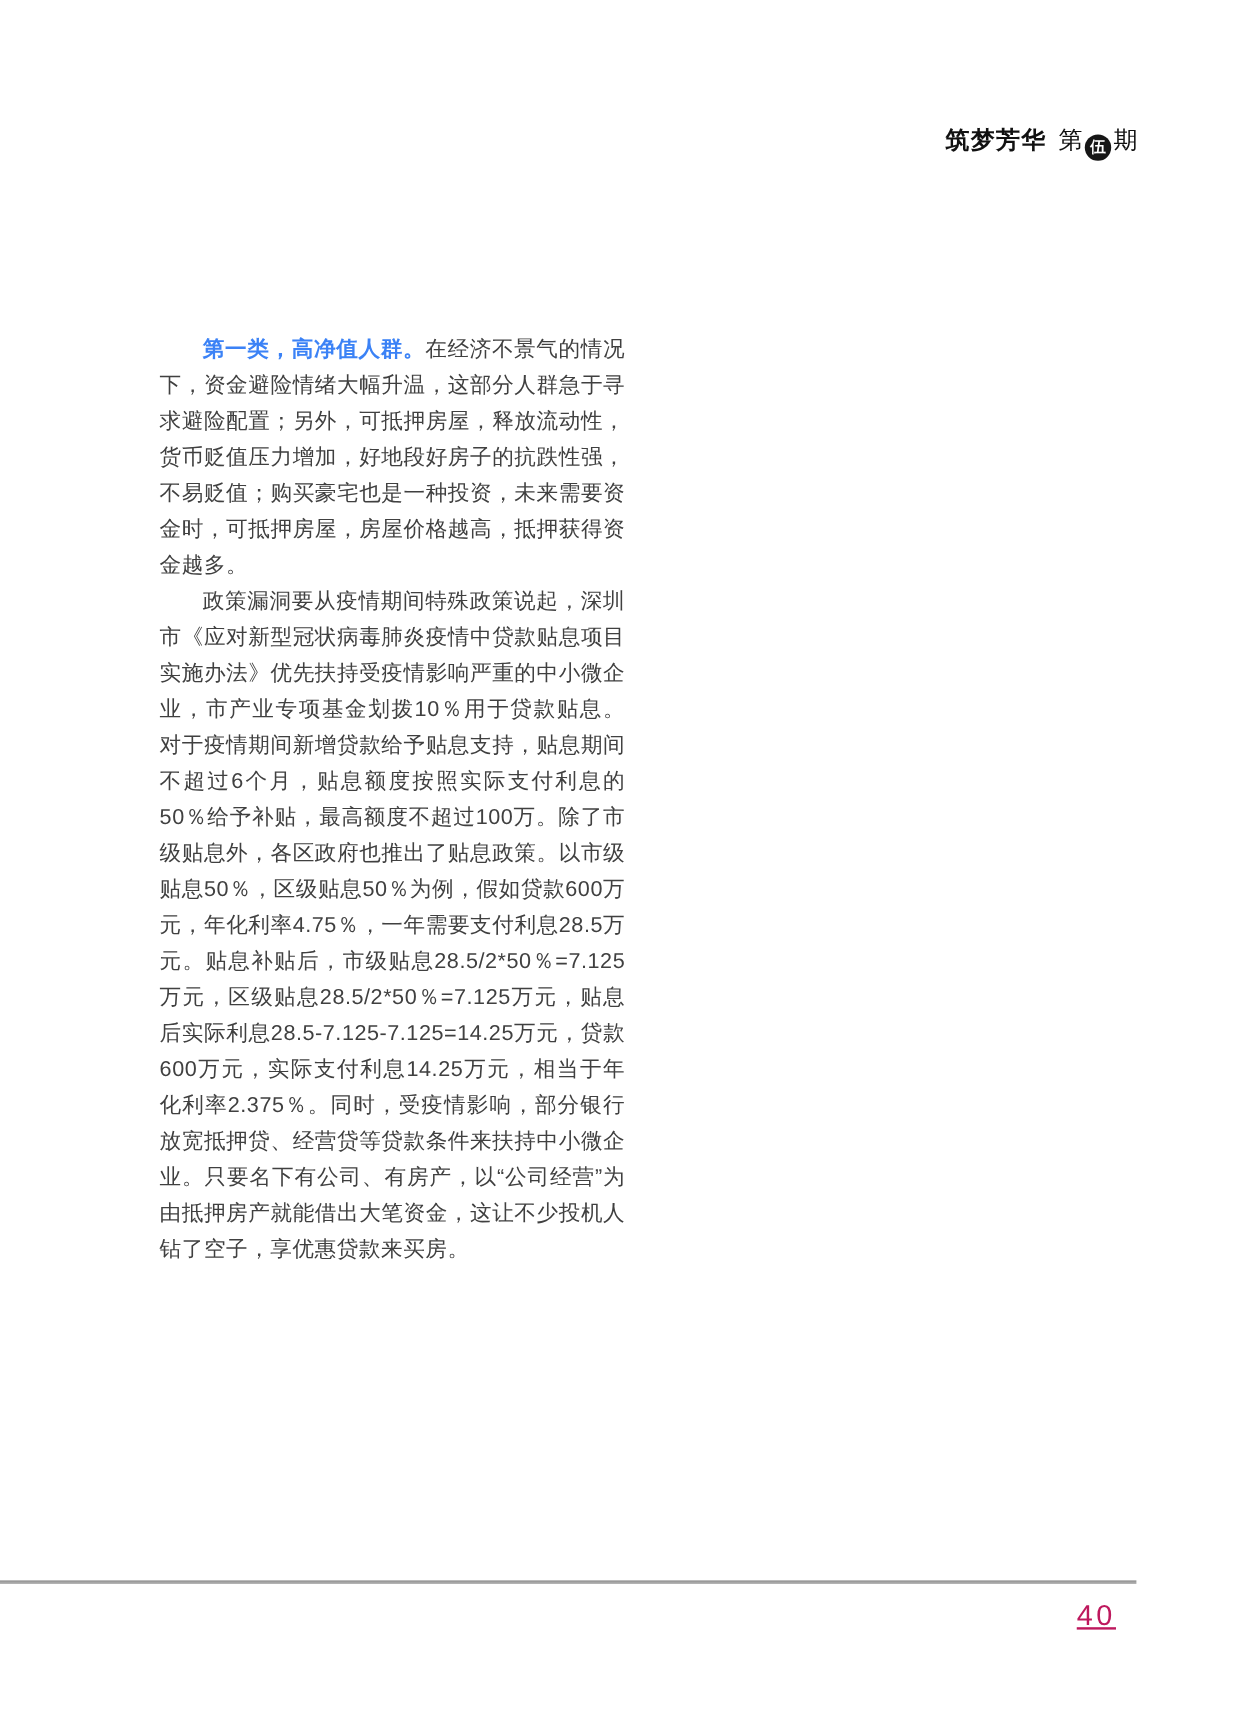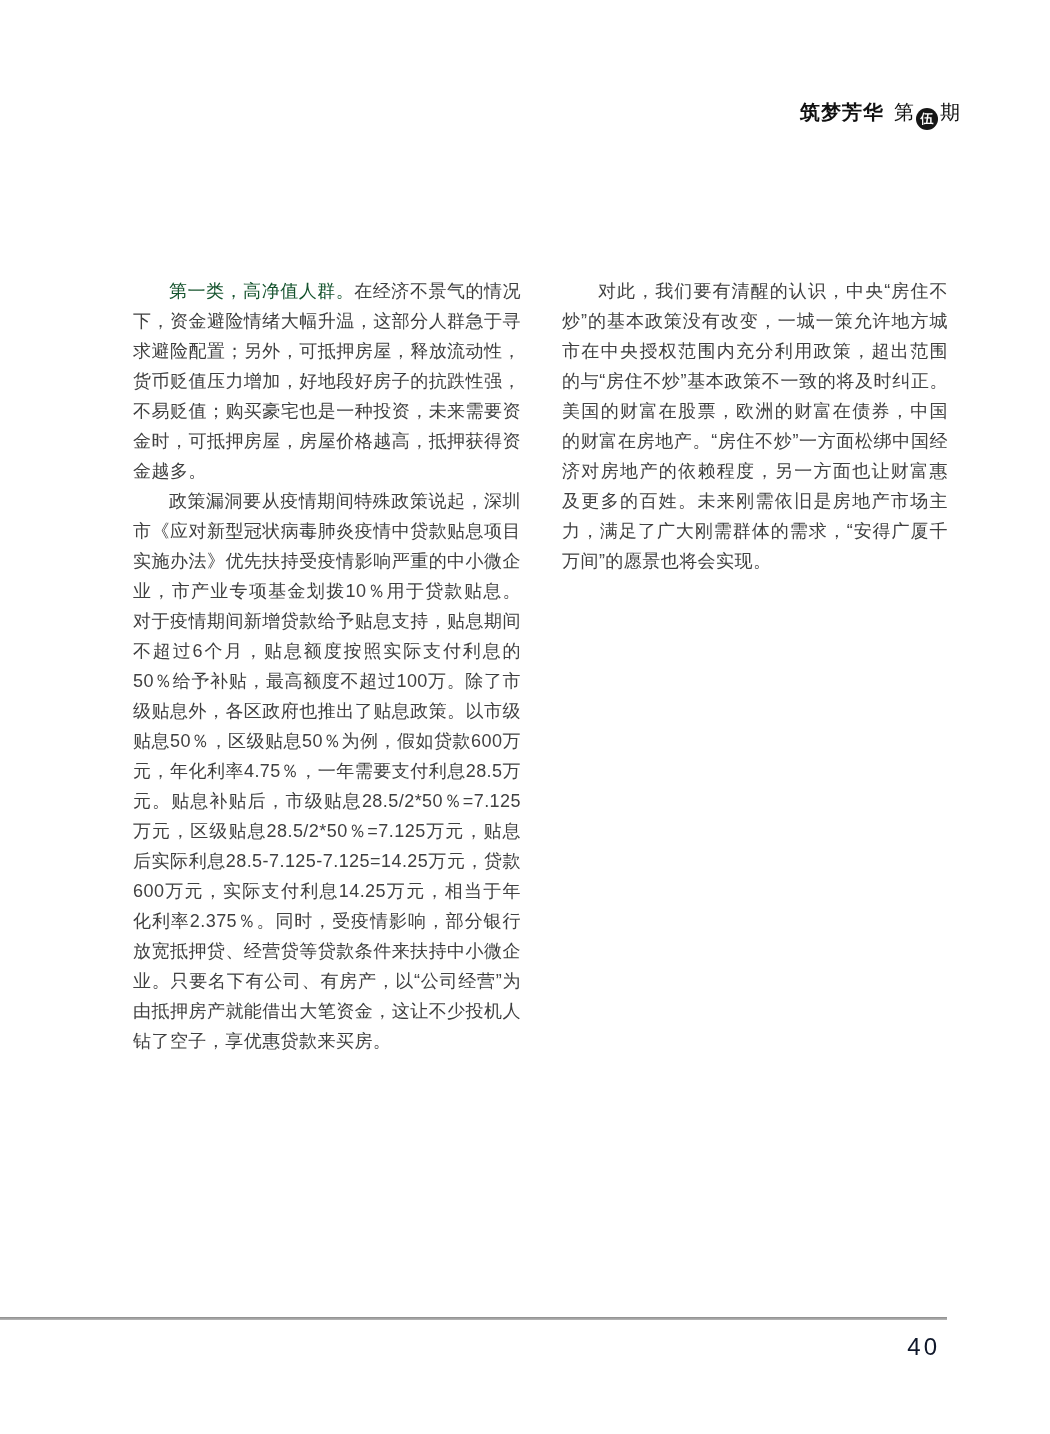--- a/index.html
+++ b/index.html
@@ -7,25 +7,25 @@
     position: relative;
     width: 1050px;
     height: 1434px;
     background: #ffffff;
     font-family: "Liberation Sans", sans-serif;
     overflow: hidden;
   }
   .header {
     position: absolute;
     top: 99px;
-    right: 90px;
+    right: 102px;
     font-size: 20px;
     color: #111111;
     white-space: nowrap;
-    line-height: 26px;
+    line-height: 36px;
     margin-left: 44px;
   }
   .mag-title { font-weight: 800; letter-spacing: 1px; }
   .issue { margin-left: 10px; font-weight: 500; }
   .badge {
     display: inline-flex;
     align-items: center;
     justify-content: center;
     width: 22px;
     height: 22px;
@@ -43,52 +43,52 @@
     font-size: 18px;
     letter-spacing: 0.45px;
     line-height: 30px;
     text-align: justify;
     color: #404040;
   }
   .col-left  { left: 133px; width: 388px; }
   .col-right { left: 562px; width: 386px; }
   .col p { margin: 0; text-indent: 2em; }
   .col p.no-indent { text-indent: 0; }
-  .lead { font-weight: 400; color: #14532d; }
+  .lead { font-weight: 700; color: #3b82f6; }
   .footer-rule {
     position: absolute;
     left: 0;
     top: 1317px;
     width: 947px;
     height: 3px;
     background: linear-gradient(#8d8d8d, #b8b8b8);
   }
   .page-number {
     position: absolute;
     top: 1333px;
-    right: 110px;
+    right: 120px;
     font-size: 24px;
     letter-spacing: 3px;
-    color: #0f172a;
+    color: #be185d;
+    text-decoration: underline;
   }
 </style>
 </head>
 <body>
 
 <div class="page">
 
   <div class="header">
     <span class="mag-title">筑梦芳华</span><span class="issue"><span>第</span><span class="badge">伍</span><span>期</span></span>
   </div>
 
   <div class="col col-left">
     <p class="para"><span class="lead">第一类，高净值人群。</span><span>在经济不景气的情况下，资金避险情绪大幅升温，这部分人群急于寻求避险配置；另外，可抵押房屋，释放流动性，货币贬值压力增加，好地段好房子的抗跌性强，不易贬值；购买豪宅也是一种投资，未来需要资金时，可抵押房屋，房屋价格越高，抵押获得资金越多。</span></p>
     <p class="para"><span>政策漏洞要从疫情期间特殊政策说起，深圳市《应对新型冠状病毒肺炎疫情中贷款贴息项目实施办法》优先扶持受疫情影响严重的中小微企业，市产业专项基金划拨10％用于贷款贴息。对于疫情期间新增贷款给予贴息支持，贴息期间不超过6个月，贴息额度按照实际支付利息的50％给予补贴，最高额度不超过100万。除了市级贴息外，各区政府也推出了贴息政策。以市级贴息50％，区级贴息50％为例，假如贷款600万元，年化利率4.75％，一年需要支付利息28.5万元。贴息补贴后，市级贴息28.5/2*50％=7.125万元，区级贴息28.5/2*50％=7.125万元，贴息后实际利息28.5-7.125-7.125=14.25万元，贷款600万元，实际支付利息14.25万元，相当于年化利率2.375％。同时，受疫情影响，部分银行放宽抵押贷、经营贷等贷款条件来扶持中小微企业。只要名下有公司、有房产，以“公司经营”为由抵押房产就能借出大笔资金，这让不少投机人钻了空子，享优惠贷款来买房。</span></p>
   </div>
 
   <div class="col col-right">
-    <p class="para"><span>对此，我们要有清醒的认识，中央“房住不炒”的基本政策没有改变，一城一策允许地方城市在中央授权范围内充分利用政策，超出范围的与“房住不炒”基本政策不一致的将及时纠正。美国的财富在股票，欧洲的财富在债券，中国的财富在房地产。“房住不炒”一方面松绑中国经济对房地产的依赖程度，另一方面也让财富惠及更多的百姓。未来刚需依旧是房地产市场主力，满足了广大刚需群体的需求，“安得广厦千万间”的愿景也将会实现。</span></p>
   </div>
 
   <div class="footer-rule"></div>
   <div class="page-number">40</div>
 
 </div>
 
 </body></html>

